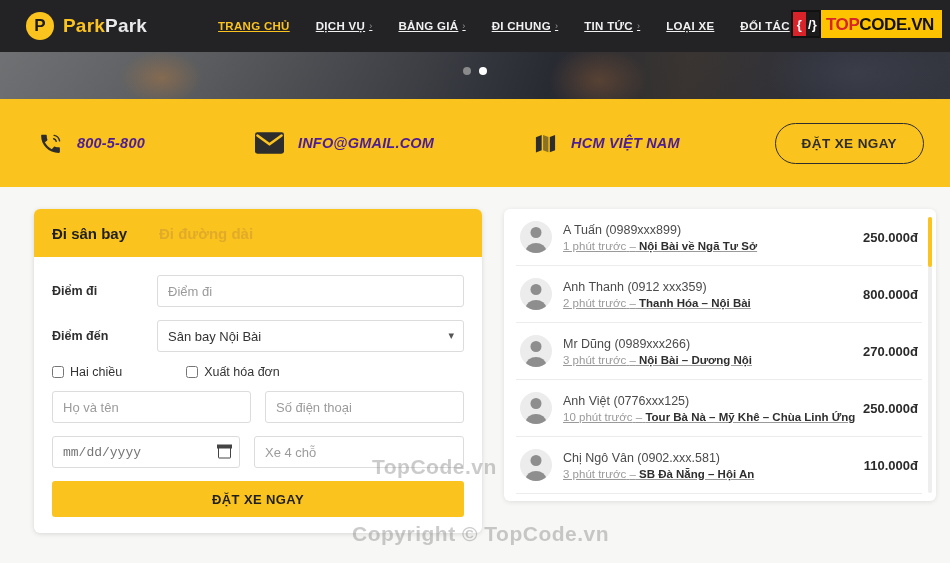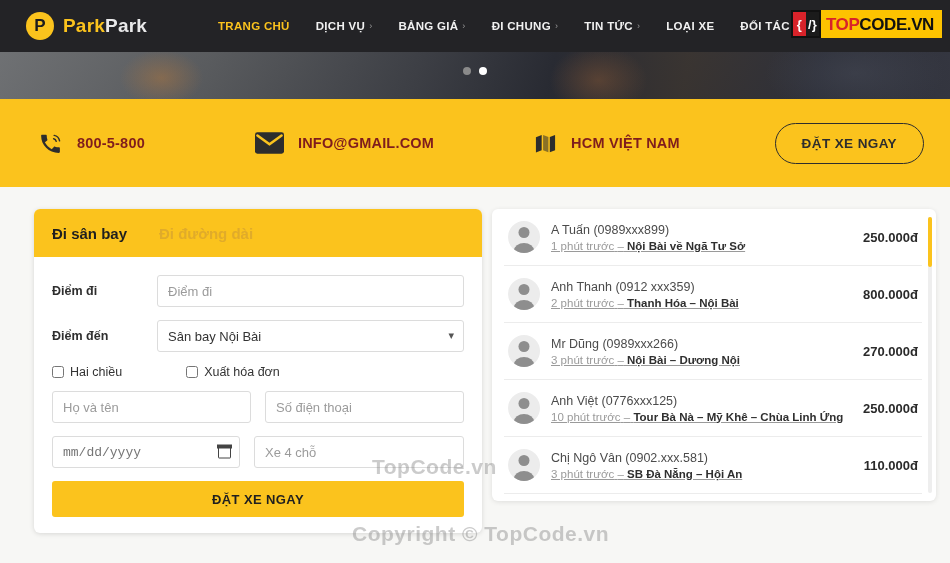--- a/index.html
+++ b/index.html
@@ -30,20 +30,21 @@
   .brand-text { font-size: 19px; font-weight: bold; letter-spacing: .2px; }
   .brand-text .t1 { color: #fbc31d; }
   .brand-text .t2 { color: #e9e9ea; }
 
   .menu { display: flex; align-items: center; margin-left: 58px; }
   .menu-item {
     display: flex; align-items: center; gap: 4px;
     color: #f1f1f1; font-size: 11.5px; font-weight: bold;
     letter-spacing: .3px; padding: 0 13px; cursor: pointer;
     white-space: nowrap;
+    text-decoration: underline;
   }
   .menu-item.active { color: #fbc31d; }
   .caret { font-size: 9px; color: #9a9a9a; font-weight: normal; }
 
   .nav-cta {
     position: absolute; right: 14px; top: 12px;
     background: #fbc31d; color: #2a2a2a;
     font-size: 11.5px; font-weight: bold; letter-spacing: .3px;
     padding: 7px 16px; border-radius: 2px; white-space: nowrap;
   }
@@ -99,33 +100,33 @@
   }
   .dot { width: 8px; height: 8px; border-radius: 50%; background: #8a8a8a; cursor: pointer; }
   .dot.active { background: #fff; }
 
   
   .contactbar {
     height: 88px; background: #fbc31d;
     display: flex; align-items: center; padding: 0 26px;
   }
   .ci { display: flex; align-items: center; gap: 14px; }
-  .ci-label { font-size: 14.5px; font-weight: bold; color: #7f1d1d; letter-spacing: .2px; }
+  .ci-label { font-size: 14.5px; font-weight: bold; color: #4c1d95; letter-spacing: .2px; font-style: italic; }
   .ci-icon { color: #2d2d2d; display: flex; align-items: center; }
   .ci.phone { margin-left: 12px; }
   .ci.mail { margin-left: 110px; }
   .ci.map  { margin-left: 100px; }
   .book-btn {
     margin-left: auto; border: 1.6px solid #2d2d2d; border-radius: 24px;
     padding: 12px 26px; font-size: 13.5px; font-weight: bold;
     color: #2d2d2d; letter-spacing: .4px; cursor: pointer; background: transparent;
   }
 
   
-  .main { display: flex; padding: 22px 8px 0 8px; gap: 10px; }
+  .main { display: flex; padding: 22px 8px 0 8px; gap: 22px; }
 
   
   .form-card {
     width: 448px; background: #fff; border-radius: 6px;
     box-shadow: 0 1px 5px rgba(0,0,0,.13); margin-left: 26px;
     overflow: hidden; align-self: flex-start;
   }
   .tabs { background: #fbc31d; display: flex; align-items: center; height: 48px; padding: 0 18px; }
   .tab { font-size: 15px; font-weight: bold; color: #1f1f1f; cursor: pointer; padding-right: 12px; }
   .tab.inactive { color: #e0ab2a; font-weight: bold; margin-left: 20px; }

